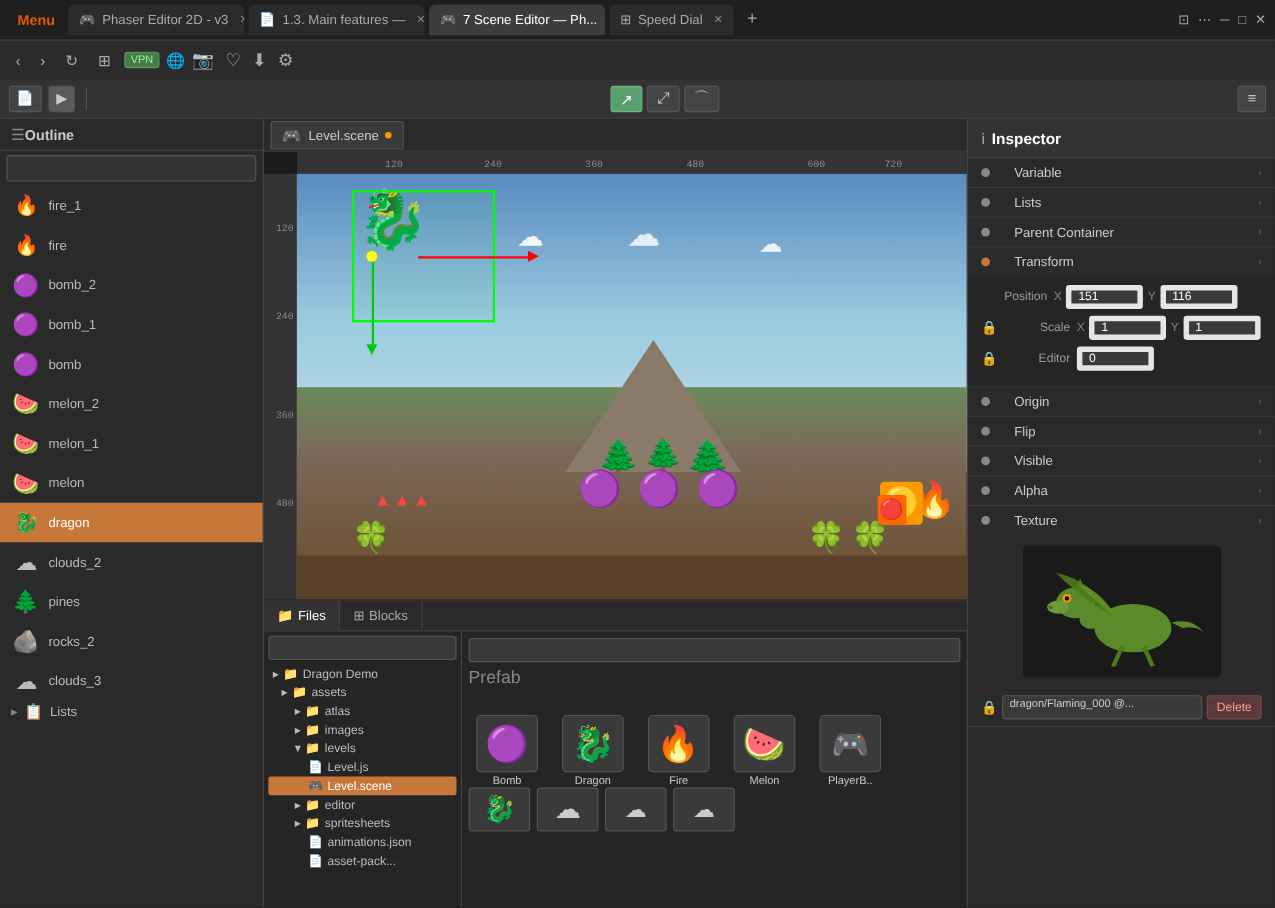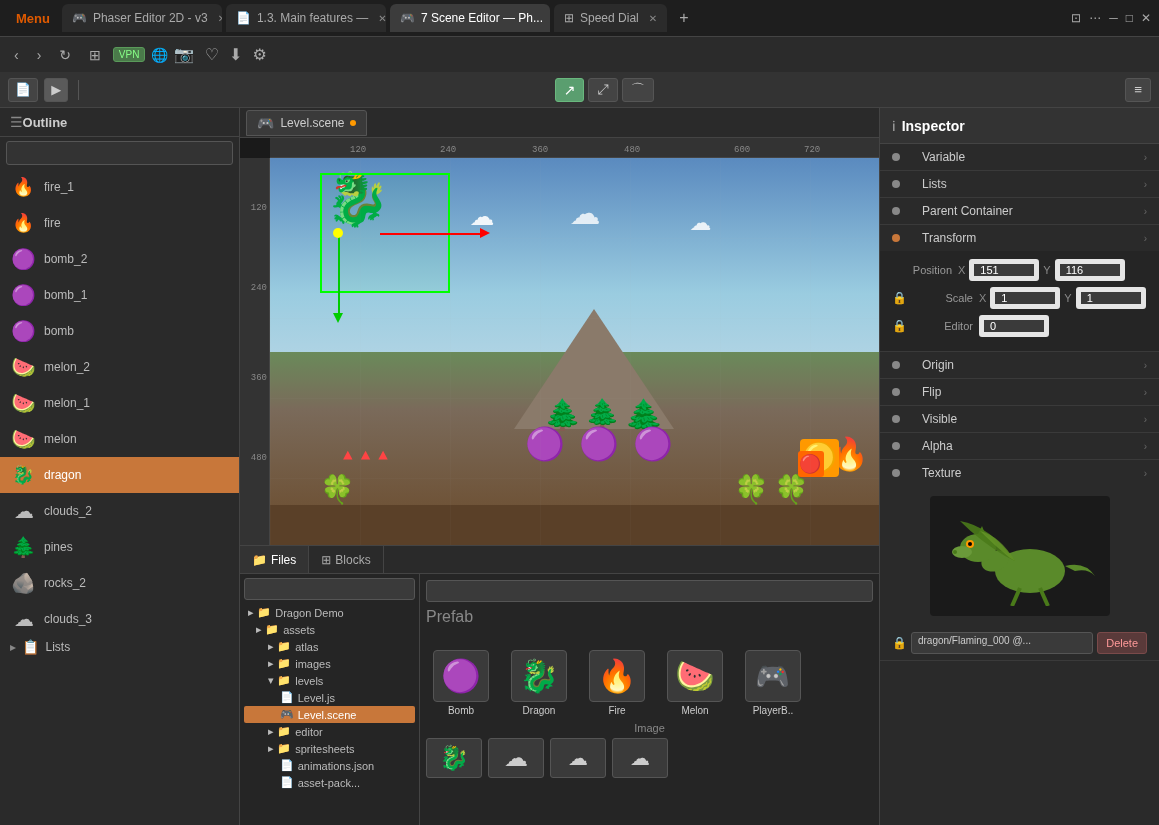--- a/index.html
+++ b/index.html
@@ -471,21 +471,20 @@
                 <div class="prefab-thumb" style="font-size:32px;">🍉</div>
                 <span class="prefab-name">Melon</span>
               </div>
 
               <div class="prefab-item">
                 <div class="prefab-thumb" style="font-size:28px;">🎮</div>
                 <span class="prefab-name">PlayerB..</span>
               </div>
             </div>
 
-            <div class="image-label">Image</div>
             <div class="image-grid">
               <div class="image-thumb" style="font-size:24px;">🐉</div>
               <div class="image-thumb" style="font-size:24px;">☁</div>
               <div class="image-thumb" style="font-size:20px;">☁</div>
               <div class="image-thumb" style="font-size:20px;">☁</div>
             </div>
           </div>
         </div>
       </div>
     </div>

